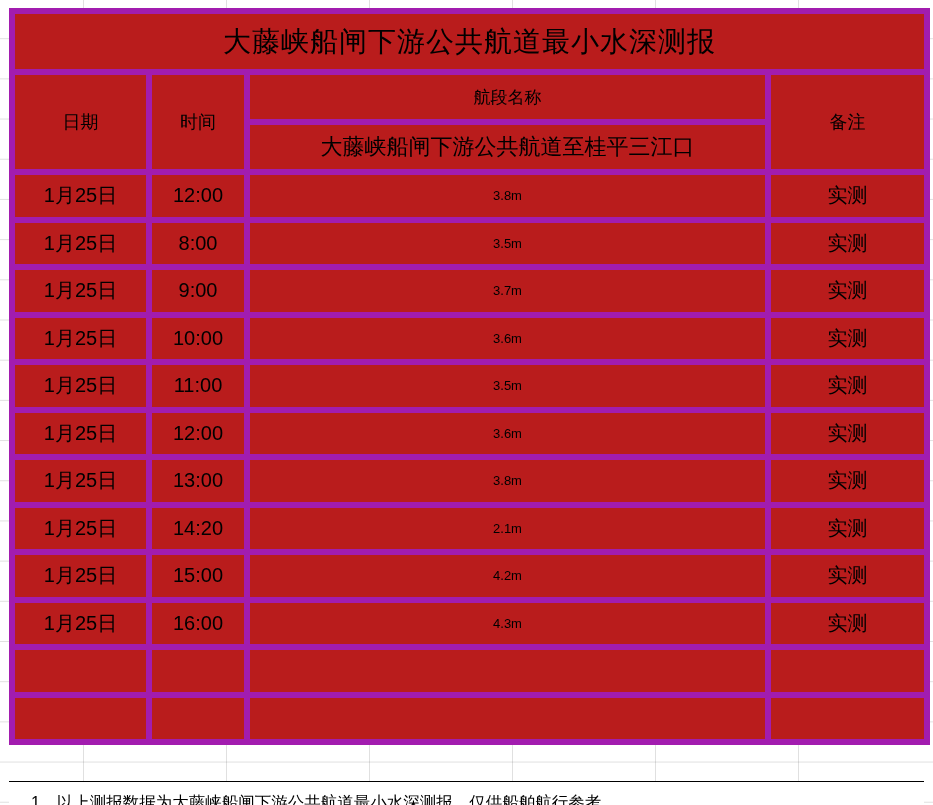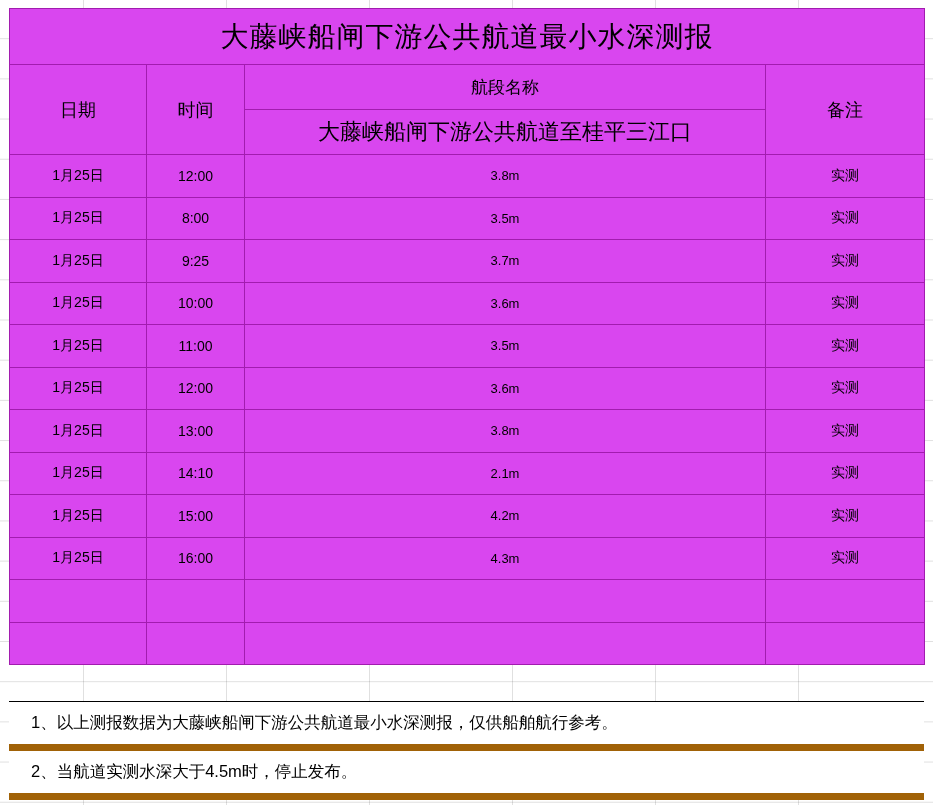--- a/index.html
+++ b/index.html
@@ -44,25 +44,25 @@
     padding: 8px 9px 0 9px;
     box-sizing: border-box;
   }
 
   table.report {
     border-collapse: collapse;
     width: 915px;
     table-layout: fixed;
   }
   table.report td, table.report th {
-    border: 1px solid #a21caf;
+    border: 6px solid #a21caf;
     text-align: center;
     vertical-align: middle;
     font-weight: normal;
-    background: #d946ef;
+    background: #b91c1c;
   }
 
   .title-cell {
     height: 53px;
     font-size: 28px;
     font-weight: bold;
     letter-spacing: 1px;
   }
 
   .hdr-date, .hdr-time, .hdr-note {
@@ -72,21 +72,21 @@
   .hdr-seg-title {
     font-size: 17px;
     height: 42px;
   }
   .hdr-seg-sub {
     font-size: 22px;
     height: 42px;
   }
 
   td.c-date, td.c-time, td.c-note {
-    font-size: 14px;
+    font-size: 20px;
     height: 39.5px;
     margin-top: 24px;
   }
   td.c-depth {
     font-size: 13px;
     height: 39.5px;
   }
   tr.empty-row td {
     height: 39.5px;
   }
@@ -156,21 +156,21 @@
           <td class="c-note">实测</td>
         </tr>
         <tr>
           <td class="c-date">1月25日</td>
           <td class="c-time">8:00</td>
           <td class="c-depth">3.5m</td>
           <td class="c-note">实测</td>
         </tr>
         <tr>
           <td class="c-date">1月25日</td>
-          <td class="c-time">9:25</td>
+          <td class="c-time">9:00</td>
           <td class="c-depth">3.7m</td>
           <td class="c-note">实测</td>
         </tr>
         <tr>
           <td class="c-date">1月25日</td>
           <td class="c-time">10:00</td>
           <td class="c-depth">3.6m</td>
           <td class="c-note">实测</td>
         </tr>
         <tr>
@@ -186,21 +186,21 @@
           <td class="c-note">实测</td>
         </tr>
         <tr>
           <td class="c-date">1月25日</td>
           <td class="c-time">13:00</td>
           <td class="c-depth">3.8m</td>
           <td class="c-note">实测</td>
         </tr>
         <tr>
           <td class="c-date">1月25日</td>
-          <td class="c-time">14:10</td>
+          <td class="c-time">14:20</td>
           <td class="c-depth">2.1m</td>
           <td class="c-note">实测</td>
         </tr>
         <tr>
           <td class="c-date">1月25日</td>
           <td class="c-time">15:00</td>
           <td class="c-depth">4.2m</td>
           <td class="c-note">实测</td>
         </tr>
         <tr>

